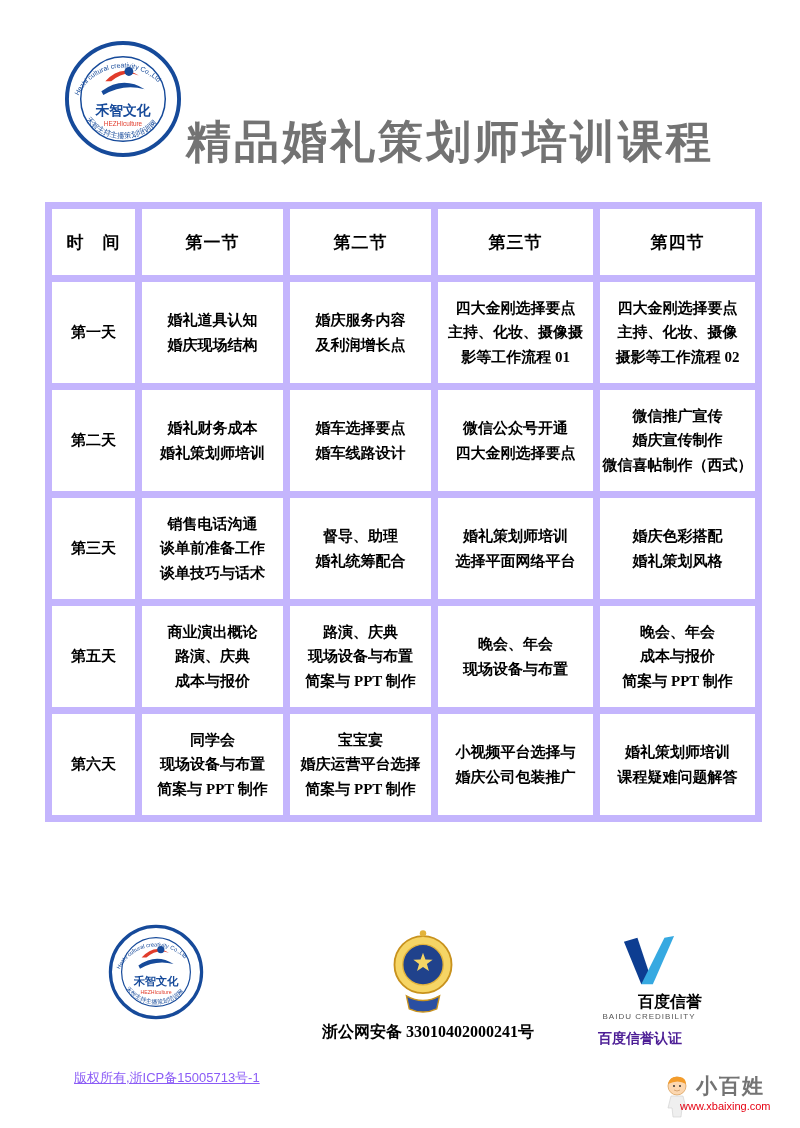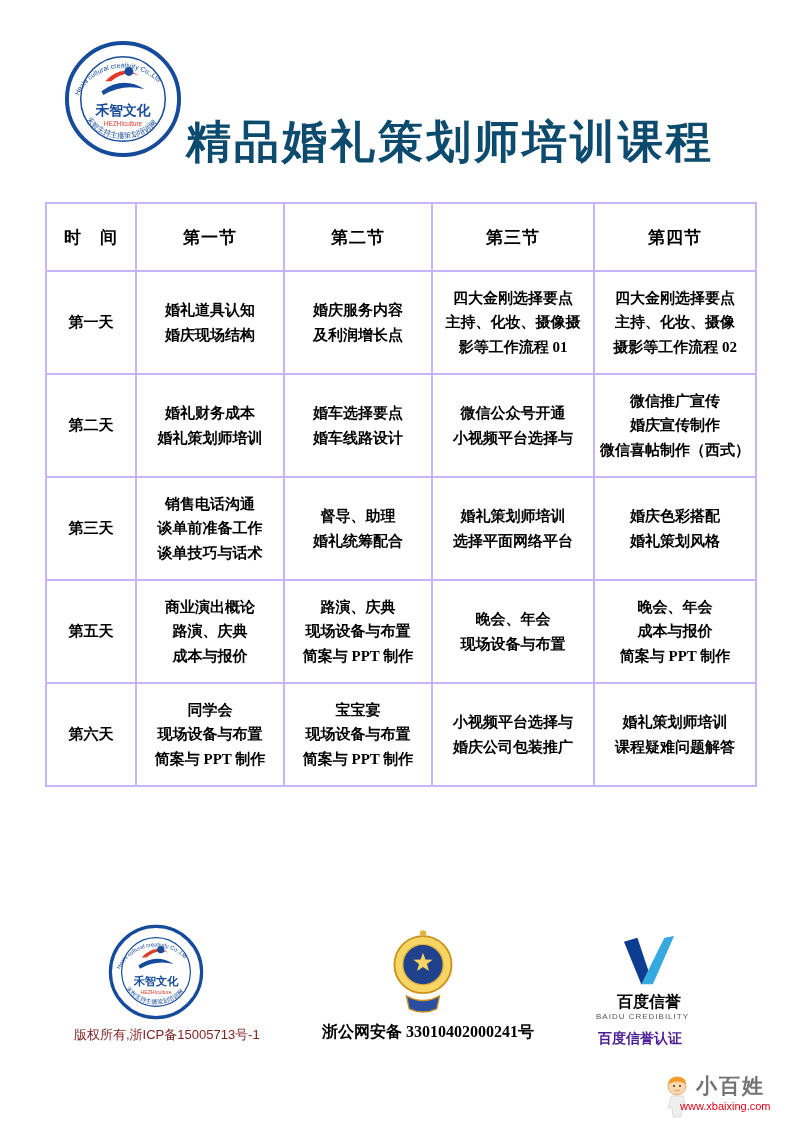--- a/index.html
+++ b/index.html
@@ -6,52 +6,52 @@
   .page{
     position:relative;width:800px;height:1128px;margin:0 auto;background:#ffffff;
     overflow:hidden;font-family:"Liberation Serif","DejaVu Serif",serif;color:#000;
   }
   
   .logo-badge{position:absolute;}
   .logo-badge.header-pos{left:64px;top:40px;width:118px;height:118px;}
   .logo-badge.footer-pos{left:108px;top:924px;width:96px;height:96px;}
   .page-title{
     position:absolute;left:186px;top:82px;font-size:45px;font-weight:bold;
-    letter-spacing:3px;white-space:nowrap;color:#0c4a6e;
+    letter-spacing:3px;white-space:nowrap;color:#737373;
   }
   
   .course-table{
     position:absolute;left:45px;top:202px;width:710px;
     border-collapse:collapse;table-layout:fixed;
   }
   .course-table th,.course-table td{
-    border:2px solid #c4b5fd;text-align:center;vertical-align:middle;
+    border:7px solid #c4b5fd;text-align:center;vertical-align:middle;
     font-weight:bold;color:#000;white-space:pre-line;padding:2px;
   }
   .course-table th{height:62px;font-size:17px;letter-spacing:1px;}
   .course-table td{height:97px;font-size:15px;line-height:1.62;}
   .col-time{width:90px;}
   .col-s1{width:148px;}
   .col-s2{width:148px;}
   .col-s3{width:162px;}
   .col-s4{width:162px;}
   
   .police-emblem{position:absolute;left:384px;top:926px;width:78px;height:92px;}
   .baidu-logo{position:absolute;left:620px;top:934px;width:58px;height:54px;}
   .baidu-title{
-    position:absolute;left:596px;top:992px;width:106px;text-align:center;
+    position:absolute;left:596px;top:992px;width:106px;text-align:right;
     font-size:16px;font-weight:bold;font-family:Liberation Mono, monospace;
   }
   .baidu-sub{
-    position:absolute;left:596px;top:1012px;width:106px;text-align:left;
+    position:absolute;left:596px;top:1012px;width:106px;text-align:center;
     font-size:8px;letter-spacing:1px;color:#555;font-family:"Liberation Sans",sans-serif;
   }
   .copyright-text{
-    position:absolute;left:74px;top:1026px;font-size:13px;
-    font-family:"Liberation Sans",sans-serif;color:#7f1d1d;
+    position:absolute;left:74px;top:1069px;font-size:13px;
+    font-family:"Liberation Sans",sans-serif;color:#8b5cf6;text-decoration:underline;
   }
   .police-text{
     position:absolute;left:322px;top:1022px;font-size:16px;font-weight:bold;color:#000;
   }
   .baidu-cert{
     position:absolute;left:598px;top:1030px;font-size:14px;font-weight:bold;color:#4c1d95;
   }
   
   .watermark{position:absolute;right:8px;bottom:8px;width:130px;height:50px;}
   .wm-char{position:absolute;left:0;bottom:0;width:30px;height:46px;}
@@ -124,21 +124,21 @@
 主持、化妆、摄像
 摄影等工作流程 02</td>
       </tr>
       <tr>
         <td>第二天</td>
         <td>婚礼财务成本
 婚礼策划师培训</td>
         <td>婚车选择要点
 婚车线路设计</td>
         <td>微信公众号开通
-小视频平台选择与</td>
+四大金刚选择要点</td>
         <td>微信推广宣传
 婚庆宣传制作
 微信喜帖制作（西式）</td>
       </tr>
       <tr>
         <td>第三天</td>
         <td>销售电话沟通
 谈单前准备工作
 谈单技巧与话术</td>
         <td>督导、助理
@@ -161,21 +161,21 @@
         <td>晚会、年会
 成本与报价
 简案与 PPT 制作</td>
       </tr>
       <tr>
         <td>第六天</td>
         <td>同学会
 现场设备与布置
 简案与 PPT 制作</td>
         <td>宝宝宴
-现场设备与布置
+婚庆运营平台选择
 简案与 PPT 制作</td>
         <td>小视频平台选择与
 婚庆公司包装推广</td>
         <td>婚礼策划师培训
 课程疑难问题解答</td>
       </tr>
     </tbody>
   </table>
 
   <div class="logo-badge footer-pos">

